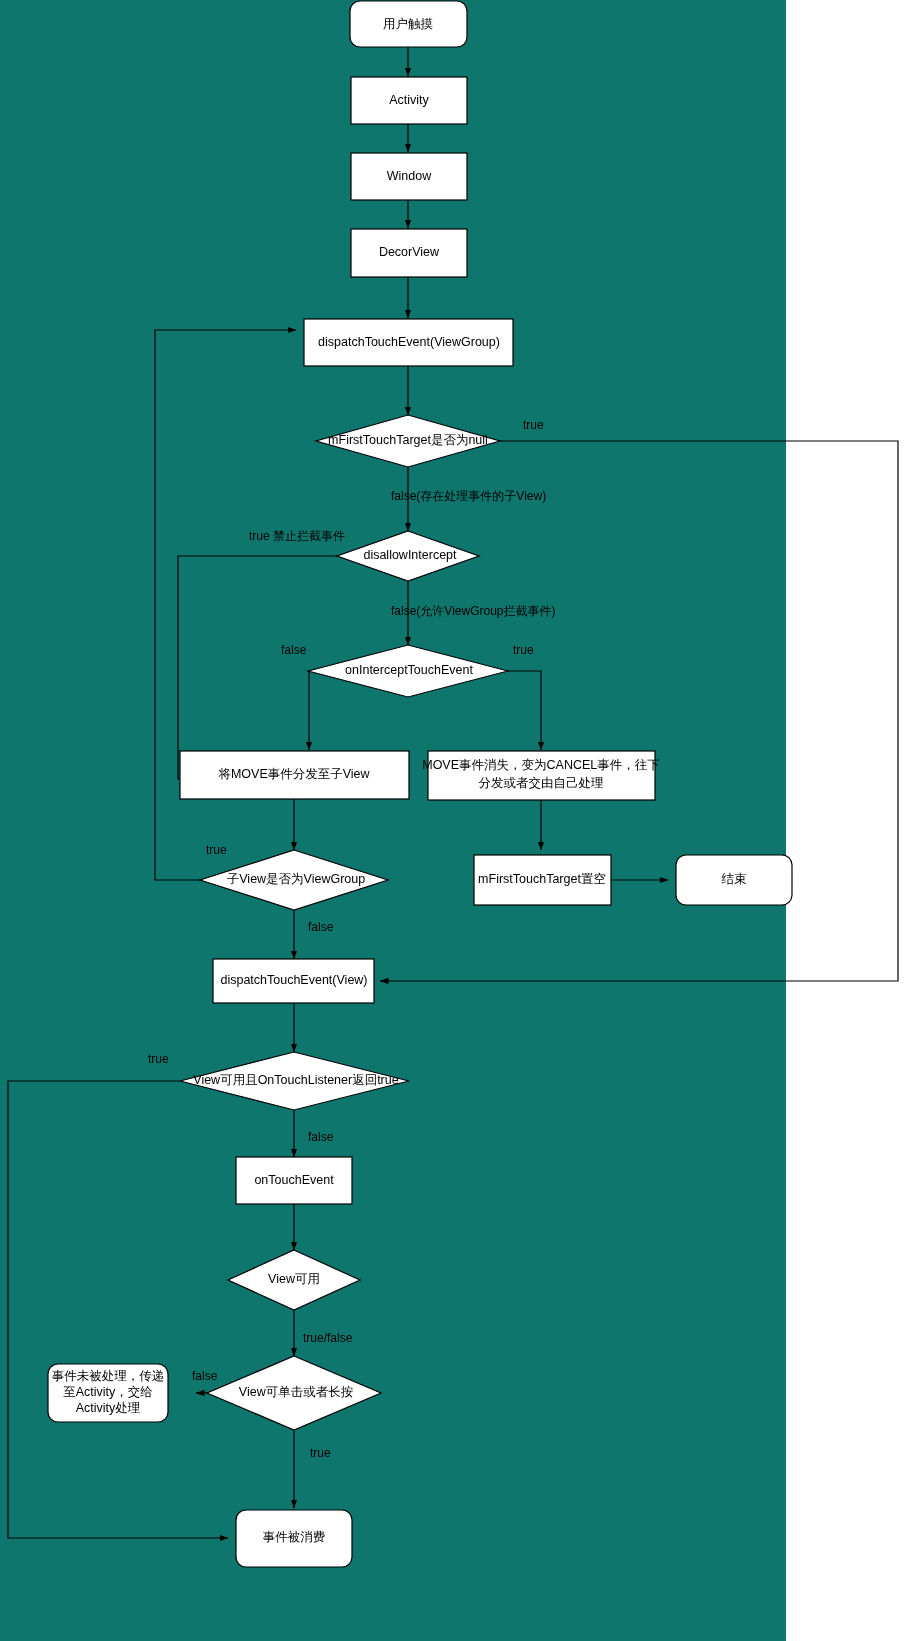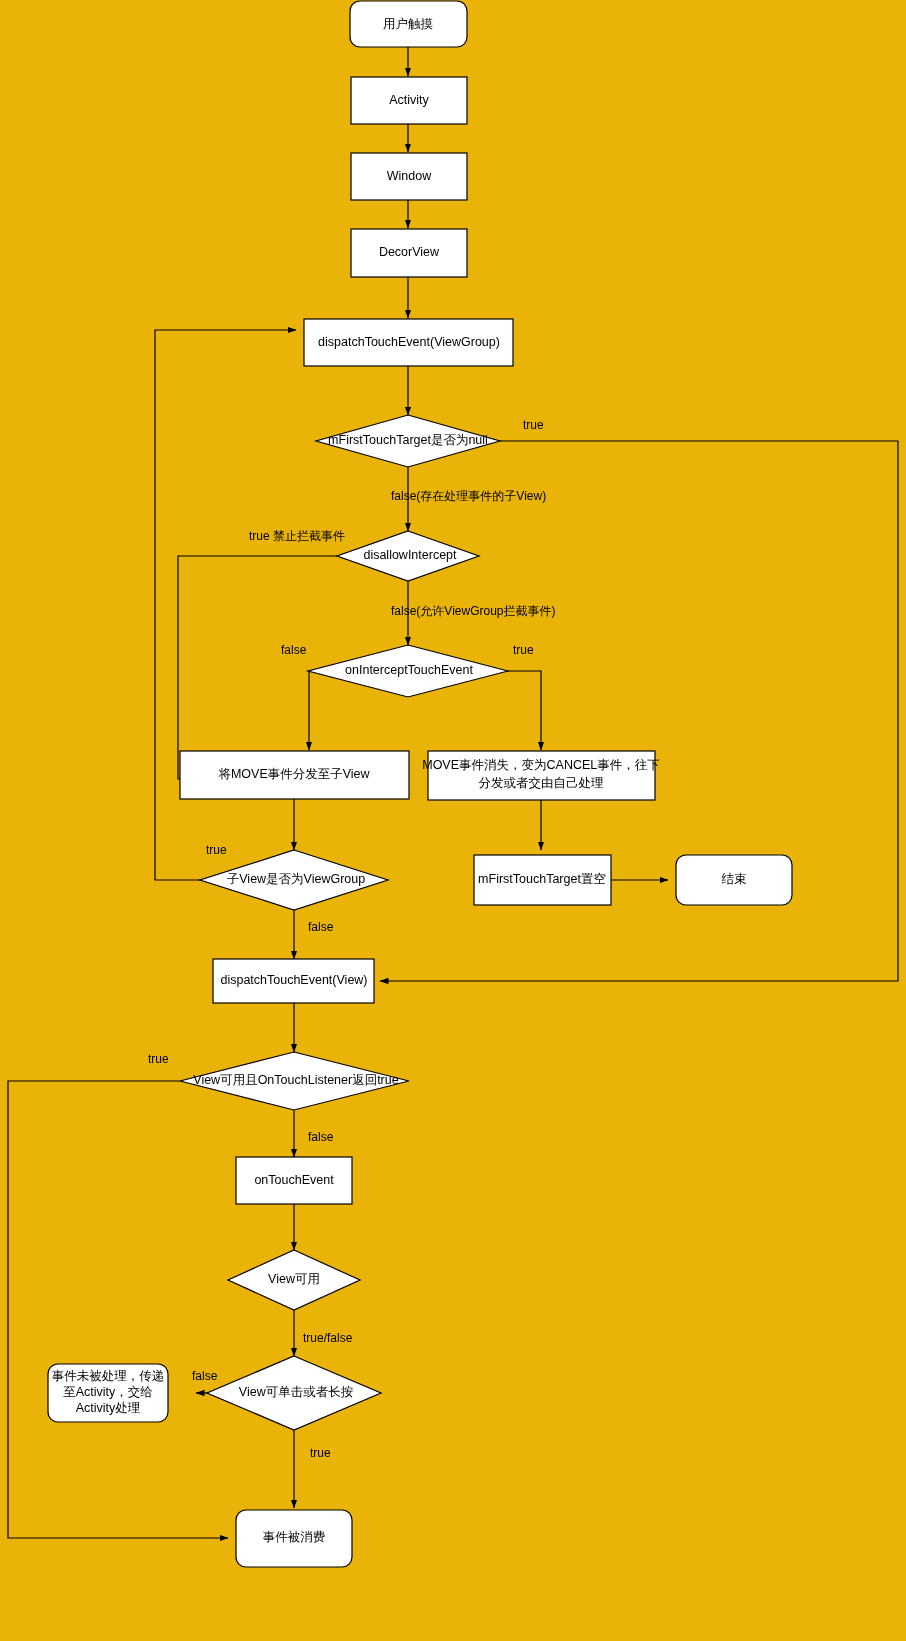--- a/index.html
+++ b/index.html
@@ -2,23 +2,23 @@
 <html><head>
 <meta charset="utf-8">
 <style>
   html, body {
     margin: 0;
     padding: 0;
     background: #ffffff;
   }
   #canvas {
     position: relative;
-    width: 906px;
+    width: 786px;
     height: 1641px;
-    background: #eab308;
+    background: #0f766e;
     font-family: "Liberation Sans", "DejaVu Sans", sans-serif;
   }
   svg#flow {
     position: absolute;
     left: 0;
     top: 0;
     width: 906px;
     height: 1641px;
     overflow: visible;
   }

